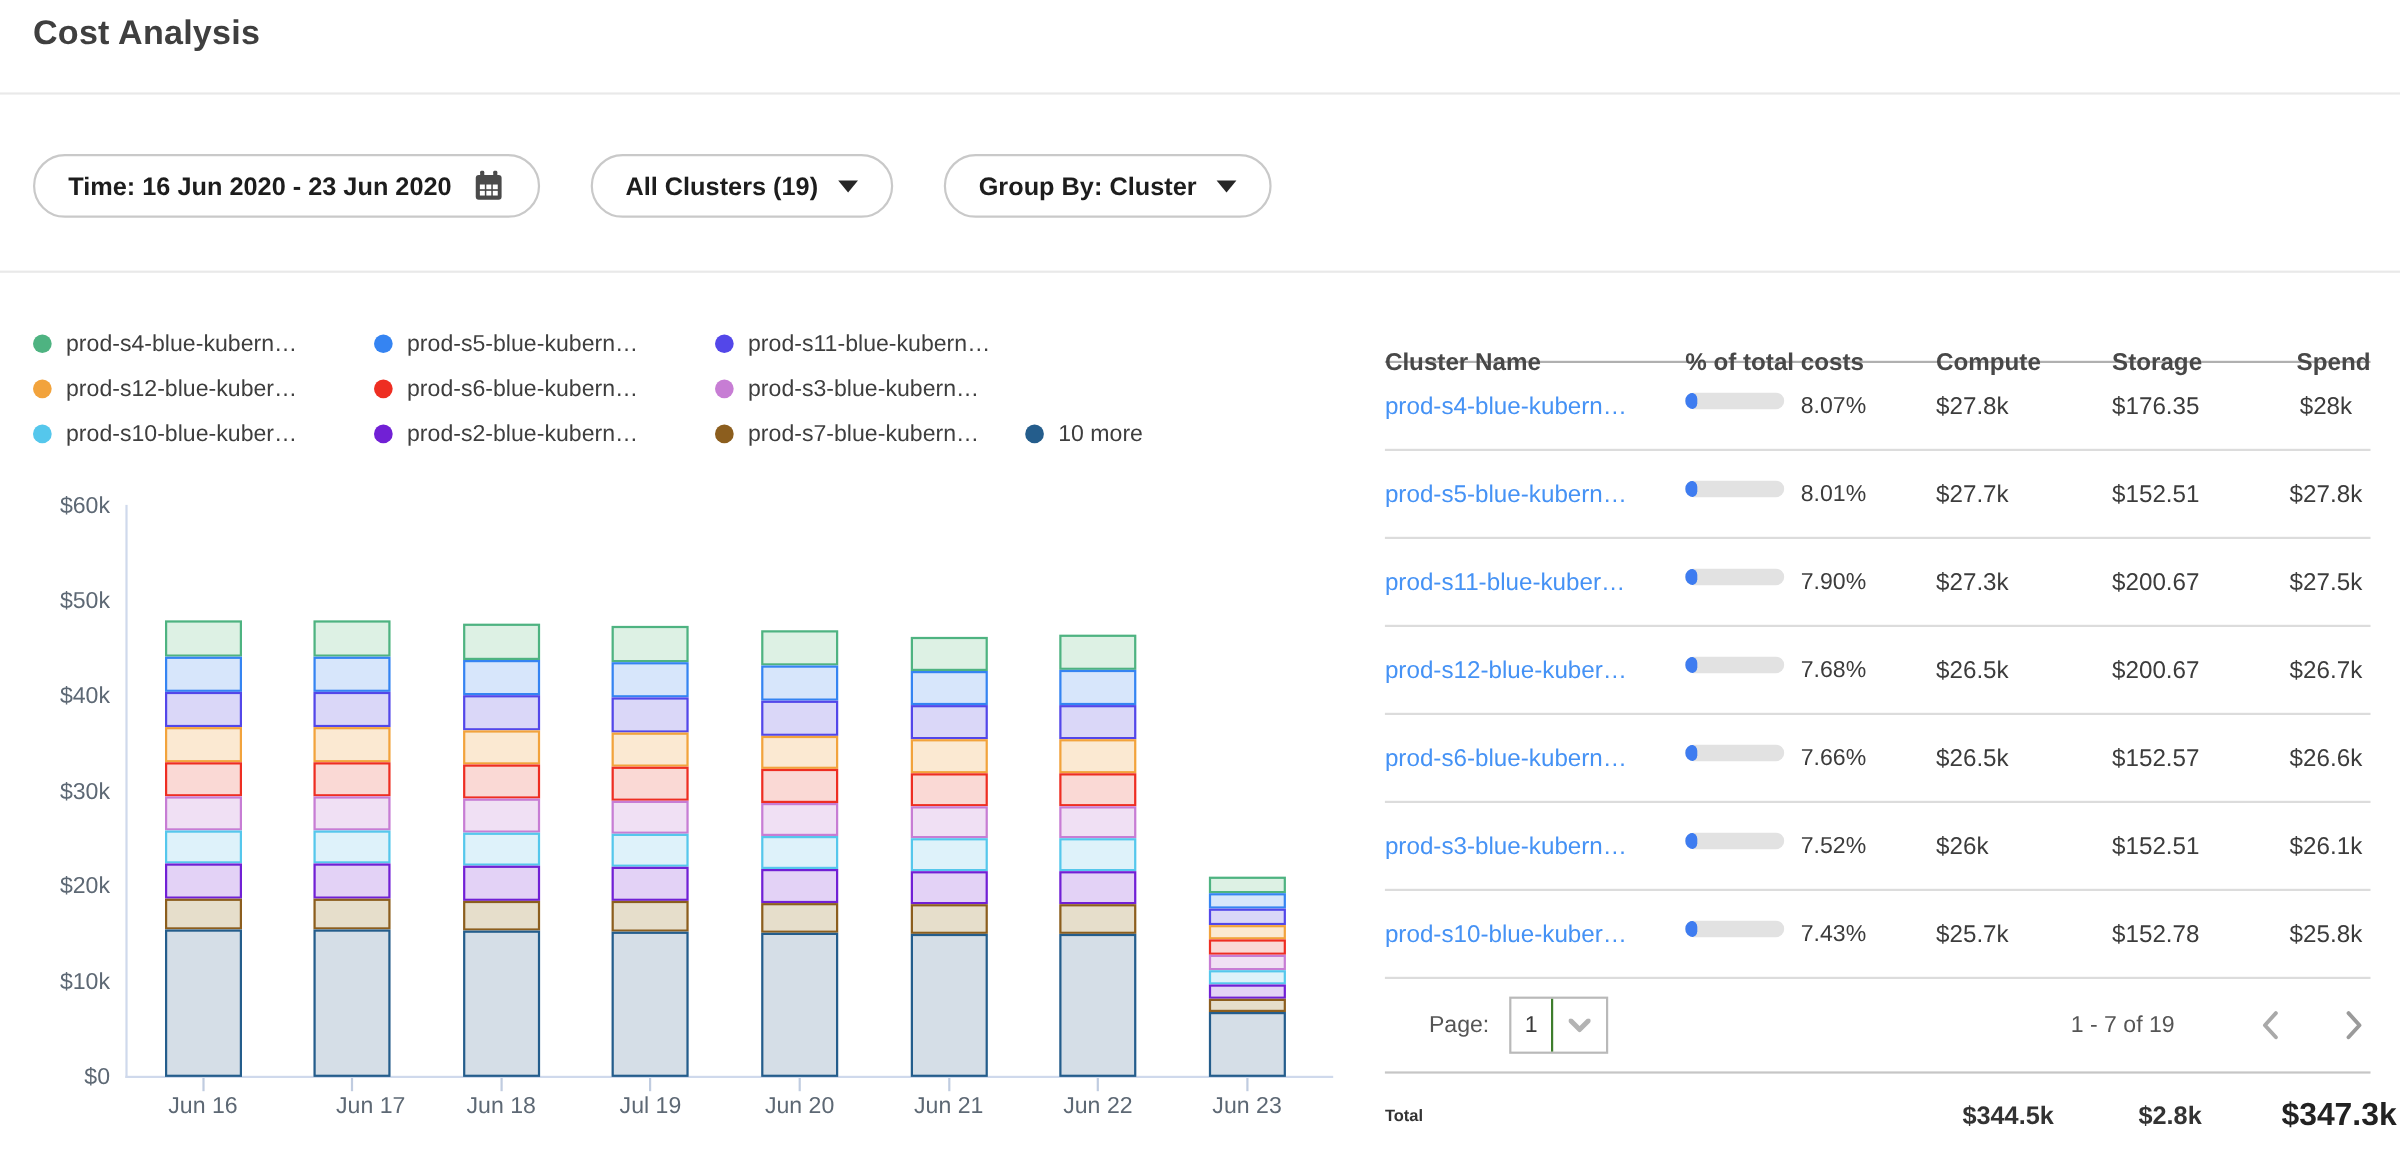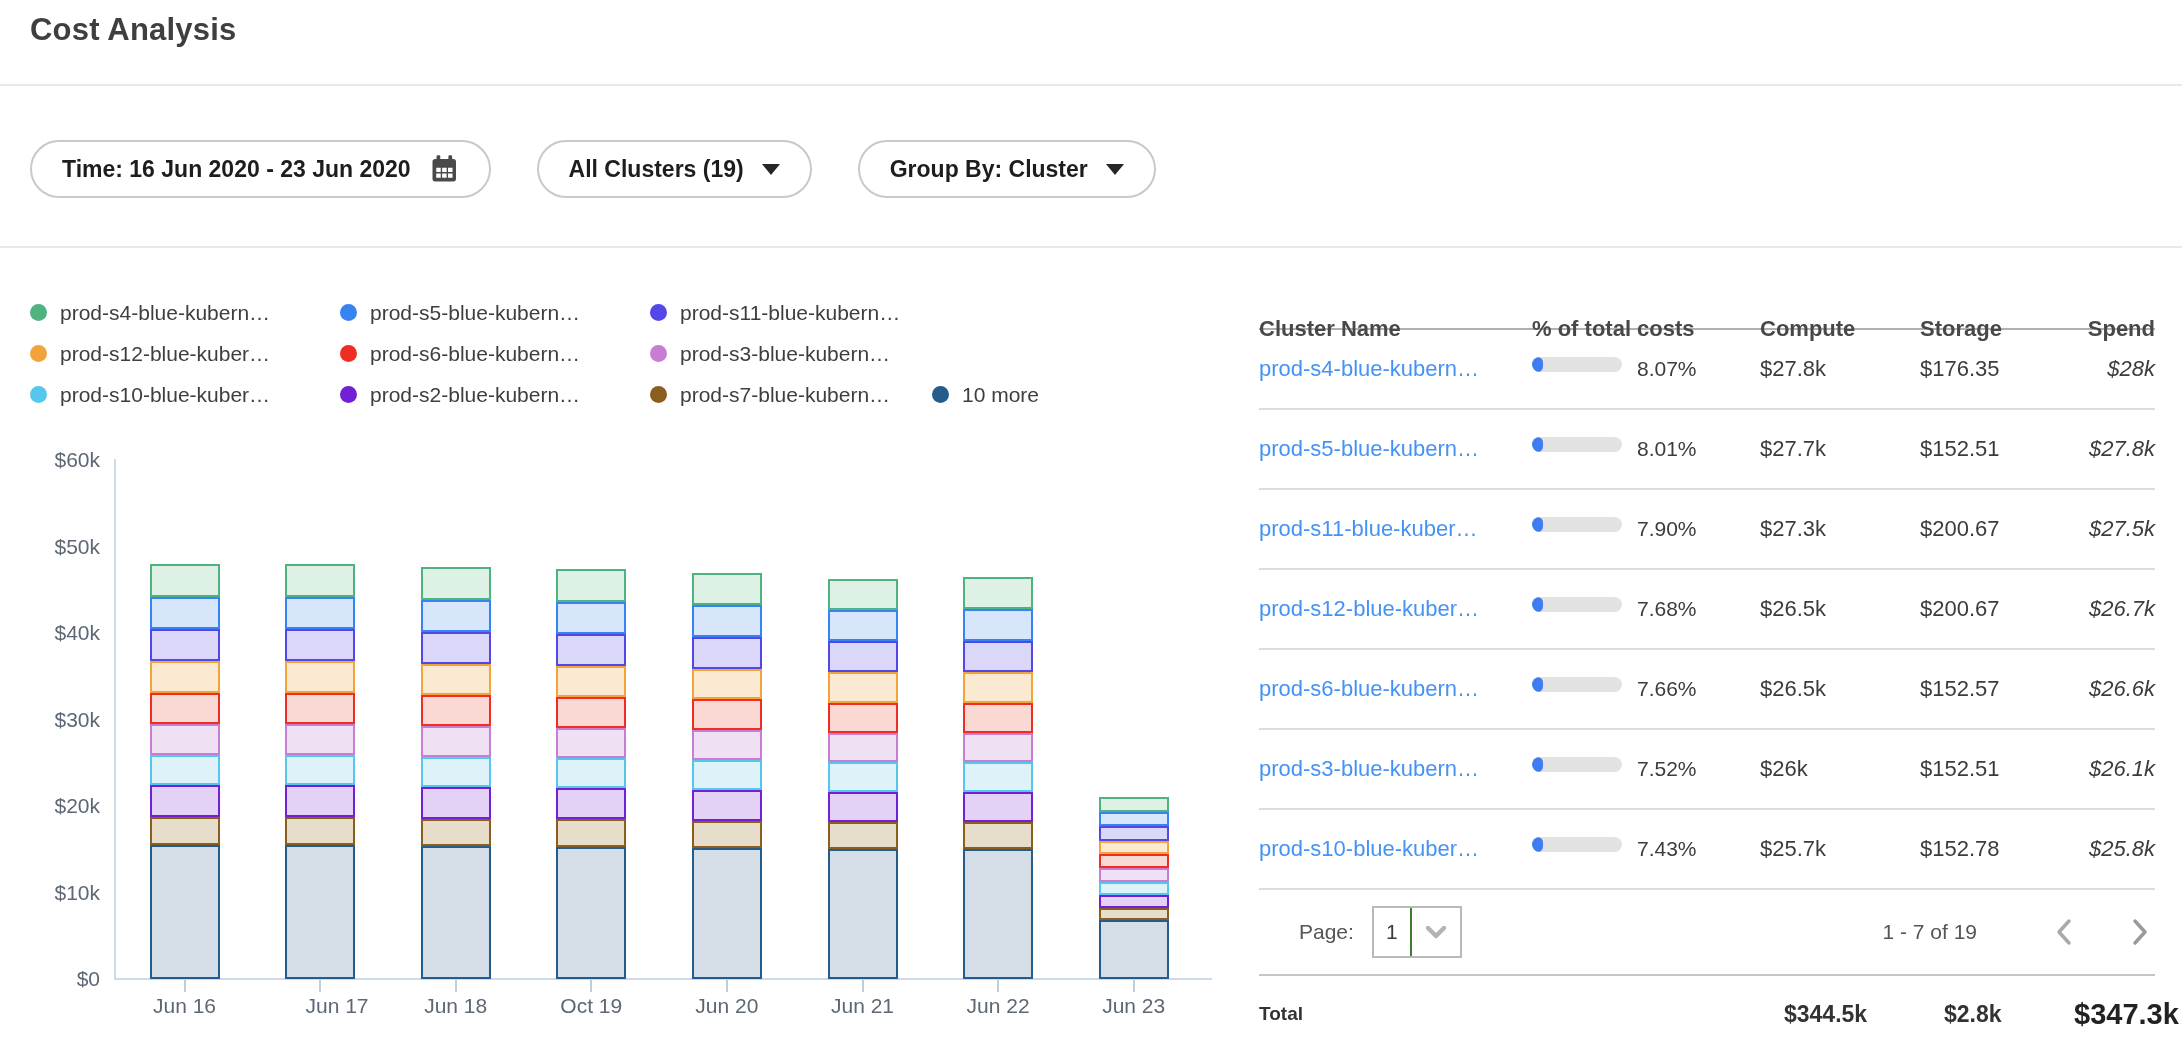--- a/index.html
+++ b/index.html
@@ -63,21 +63,21 @@
   #table-header { height: 62px; border-bottom: 2px solid #b0b0b0; }
   .th { font-size: 22px; font-weight: 600; color: #484848; white-space: nowrap; margin-top: 48px; }
   .th:last-child { text-align: right; }
   .trow { height: 80px; border-bottom: 2px solid #dcdcdc; }
   .cluster-link { font-size: 22px; color: #4592f5; cursor: pointer; white-space: nowrap; overflow: hidden; text-decoration: none; }
   .pct-cell { display: flex; gap: 15px; }
   .pct-bar { width: 90px; height: 15px; border-radius: 8px; background: #e2e2e2; overflow: hidden; position: relative; }
   .pct-fill { position: absolute; left: 0; top: 0; bottom: 0; border-radius: 8px; }
   .pct-text { font-size: 21px; color: #3c3c3c; }
   .num { font-size: 22px; color: #3c3c3c; white-space: nowrap; }
-  .num.right { text-align: right; font-style: italic; }
+  .num.right { text-align: center; }
 
   
   #pagination {
     height: 86px; border-bottom: 2px solid #c6c6c6;
     display: flex; align-items: center; padding-left: 40px;
   }
   .page-label { font-size: 21px; color: #555; margin-right: 18px; }
   .page-select {
     width: 90px; height: 52px; border: 2px solid #b9b9b9; background: #fff;
     display: flex; align-items: stretch; cursor: pointer;
@@ -85,21 +85,21 @@
   .page-select .val { width: 36px; display: flex; align-items: center; justify-content: center; font-size: 21px; color: #3a3a3a; }
   .page-select .green-div { width: 2px; background: #3e7d2d; }
   .page-select .chev { flex: 1; display: flex; align-items: center; justify-content: center; }
   .range-text { margin-left: auto; font-size: 21px; color: #555; }
   .pg-btn { border: none; background: none; cursor: pointer; padding: 0; display: flex; align-items: center; }
   .pg-prev { margin-left: 78px; }
   .pg-next { margin-left: 58px; margin-right: 6px; }
 
   
   #total-row { height: 76px; }
-  .total-label { font-size: 19px; font-weight: 700; color: #333; }
+  .total-label { font-size: 15px; font-weight: 700; color: #333; }
   .total-num { font-size: 23px; font-weight: 700; color: #333; padding-left: 24px; white-space: nowrap; }
   .total-spend { font-size: 29px; font-weight: 700; color: #222; text-align: right; white-space: nowrap; }
 </style>
 </head>
 <body>
 
 <div id="page">
 
   <div class="abs page-title">Cost Analysis</div>
   <div class="abs divider" style="top:84px"></div>
@@ -221,21 +221,21 @@
         <div class="bar-seg" style="height: 31.5725px; background: rgb(227, 210, 246); border-color: rgb(113, 32, 213);"></div>
         <div class="bar-seg" style="height: 30.275px; background: rgb(222, 242, 250); border-color: rgb(85, 199, 236);"></div>
         <div class="bar-seg" style="height: 30.275px; background: rgb(240, 224, 244); border-color: rgb(199, 125, 212);"></div>
         <div class="bar-seg" style="height: 31.14px; background: rgb(250, 217, 213); border-color: rgb(238, 46, 34);"></div>
         <div class="bar-seg" style="height: 31.14px; background: rgb(251, 233, 210); border-color: rgb(242, 163, 60);"></div>
         <div class="bar-seg" style="height: 32.005px; background: rgb(218, 215, 248); border-color: rgb(83, 71, 233);"></div>
         <div class="bar-seg" style="height: 32.4375px; background: rgb(215, 230, 251); border-color: rgb(53, 132, 242);"></div>
         <div class="bar-seg" style="height: 32.4375px; background: rgb(221, 241, 228); border-color: rgb(78, 179, 129);"></div>
       </div>
       <div class="abs tickmark" style="left: 590.3px; top: 980px;"></div>
-      <div class="abs xlab" style="left: 526.3px; top: 994px;">Oct 19</div>
+      <div class="abs xlab" style="left: 526.3px; top: 994px;">Jul 19</div>
       <div class="bar" style="left: 556.3px; width: 70px; top: 568.99px; height: 410.01px;">
         <div class="bar-seg" style="height: 132.345px; background: rgb(213, 222, 231); border-color: rgb(36, 93, 140);"></div>
         <div class="bar-seg" style="height: 27.2475px; background: rgb(230, 222, 203); border-color: rgb(140, 94, 30);"></div>
         <div class="bar-seg" style="height: 31.5725px; background: rgb(227, 210, 246); border-color: rgb(113, 32, 213);"></div>
         <div class="bar-seg" style="height: 30.275px; background: rgb(222, 242, 250); border-color: rgb(85, 199, 236);"></div>
         <div class="bar-seg" style="height: 29.8425px; background: rgb(240, 224, 244); border-color: rgb(199, 125, 212);"></div>
         <div class="bar-seg" style="height: 31.14px; background: rgb(250, 217, 213); border-color: rgb(238, 46, 34);"></div>
         <div class="bar-seg" style="height: 31.14px; background: rgb(251, 233, 210); border-color: rgb(242, 163, 60);"></div>
         <div class="bar-seg" style="height: 32.005px; background: rgb(218, 215, 248); border-color: rgb(83, 71, 233);"></div>
         <div class="bar-seg" style="height: 32.005px; background: rgb(215, 230, 251); border-color: rgb(53, 132, 242);"></div>

